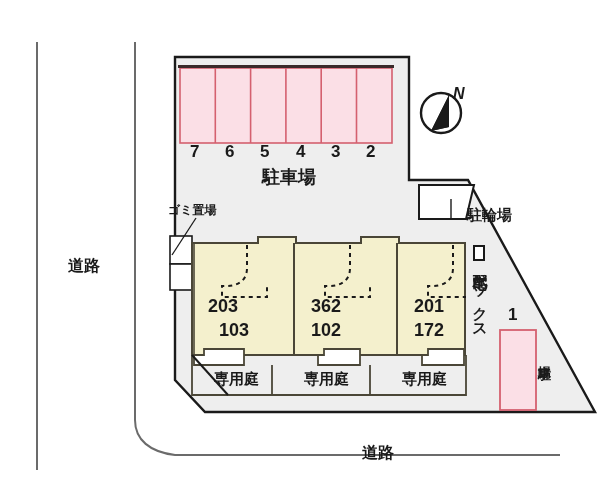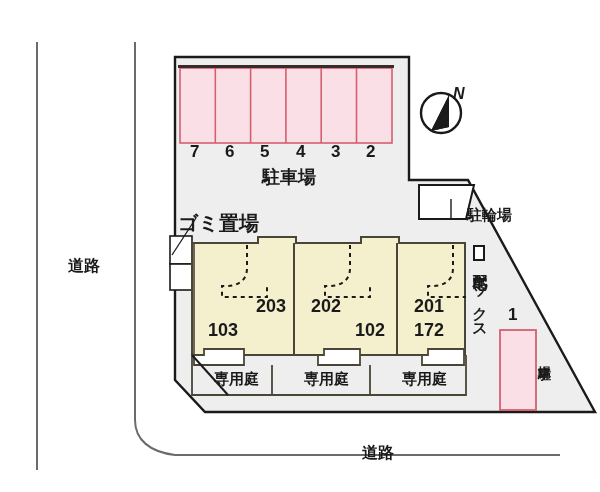--- a/index.html
+++ b/index.html
@@ -96,33 +96,33 @@
 
   <div class="lbl num" style="left:190px;top:143px;font-size:17px;">7</div>
   <div class="lbl num" style="left:225px;top:143px;font-size:17px;">6</div>
   <div class="lbl num" style="left:260px;top:143px;font-size:17px;">5</div>
   <div class="lbl num" style="left:296px;top:143px;font-size:17px;">4</div>
   <div class="lbl num" style="left:331px;top:143px;font-size:17px;">3</div>
   <div class="lbl num" style="left:366px;top:143px;font-size:17px;">2</div>
 
   <div class="lbl jp" style="left:262px;top:168px;font-size:18px;">駐車場</div>
 
-  <div class="lbl jp" style="left:178px;top:204px;font-size:20px;margin-top:9px;">ゴミ置場</div>
+  <div class="lbl jp" style="left:168px;top:204px;font-size:12px;">ゴミ置場</div>
 
   <div class="lbl jp" style="left:419px;top:208px;font-size:15px;margin-left:48px;">駐輪場</div>
 
   <div class="lbl jp vert" style="left:472px;top:262px;font-size:15px;">宅配ボックス</div>
 
   <div class="lbl num" style="left:453px;top:86px;font-size:16px;font-style:italic;">N</div>
 
-  <div class="lbl num" style="left:208px;top:297px;font-size:18px;margin-left:48px;">203</div>
-  <div class="lbl num" style="left:208px;top:321px;font-size:18px;">103</div>
+  <div class="lbl num" style="left:208px;top:297px;font-size:18px;">203</div>
+  <div class="lbl num" style="left:219px;top:321px;font-size:18px;">103</div>
 
-  <div class="lbl num" style="left:311px;top:297px;font-size:18px;">202</div>
-  <div class="lbl num" style="left:311px;top:321px;font-size:18px;margin-left:44px;">102</div>
+  <div class="lbl num" style="left:311px;top:297px;font-size:18px;">362</div>
+  <div class="lbl num" style="left:311px;top:321px;font-size:18px;">102</div>
 
   <div class="lbl num" style="left:414px;top:297px;font-size:18px;">201</div>
   <div class="lbl num" style="left:414px;top:321px;font-size:18px;">172</div>
 
   <div class="lbl jp" style="left:214px;top:372px;font-size:15px;">専用庭</div>
   <div class="lbl jp" style="left:304px;top:372px;font-size:15px;">専用庭</div>
   <div class="lbl jp" style="left:402px;top:372px;font-size:15px;">専用庭</div>
 
   <div class="lbl num" style="left:508px;top:306px;font-size:17px;">1</div>
   <div class="lbl jp vert" style="left:538px;top:356px;font-size:13px;">駐車場</div>

